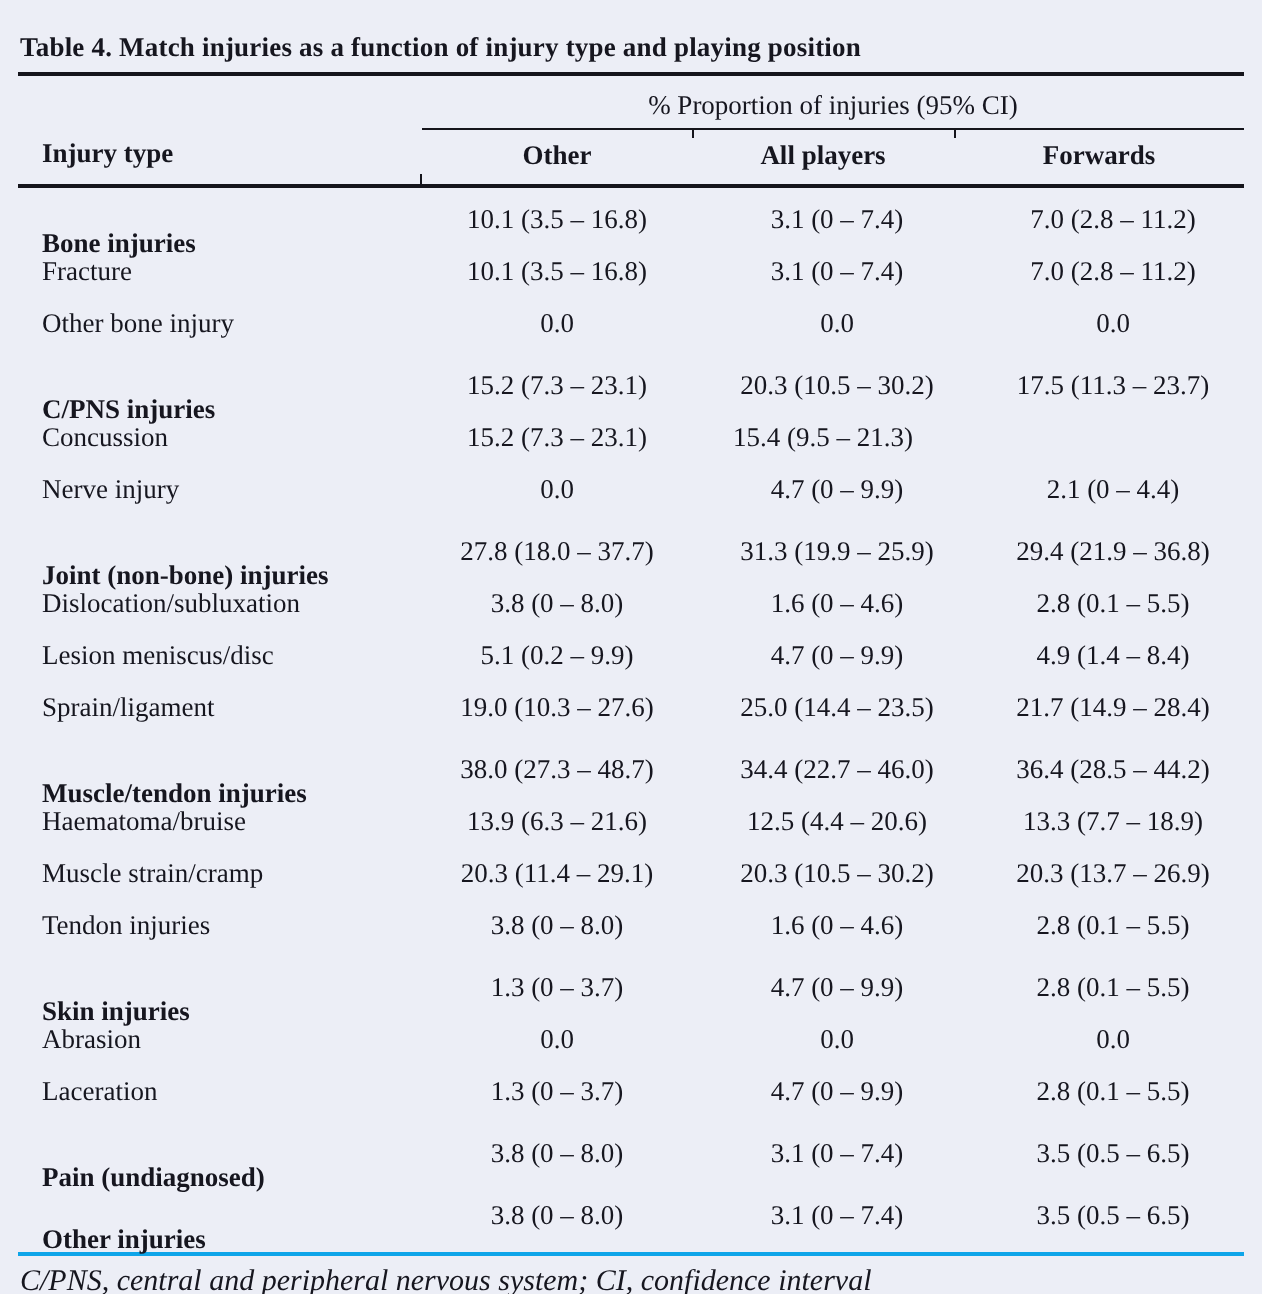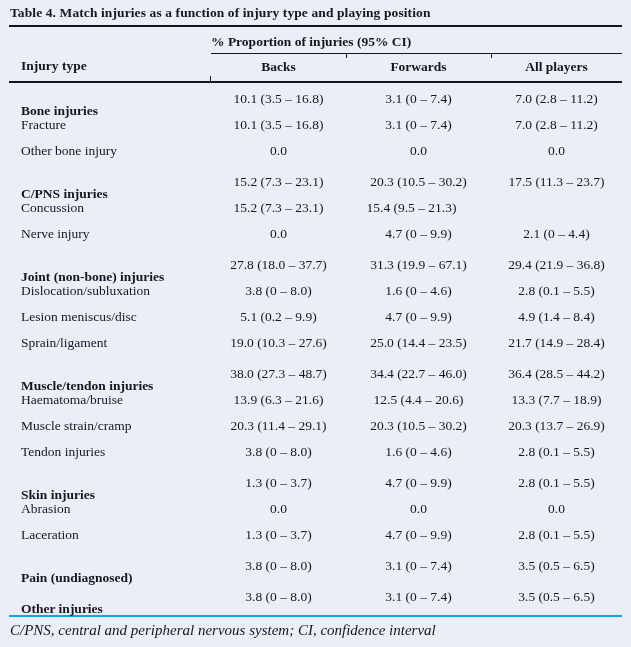--- a/index.html
+++ b/index.html
@@ -13,21 +13,21 @@
   .page{
     box-sizing:border-box;
     width:631px;height:647px;
     padding:0 9px;
     overflow:hidden;
   }
   
   .title{
     font-weight:bold;
     font-size:13.5px;
-    padding:5px 1px 4px 1px;
+    padding:16px 1px 4px 1px;
     border-bottom:2px solid #15151c;
     letter-spacing:0.1px;
   }
   
   .header{
     display:flex;
     border-bottom:2px solid #15151c;
   }
   .header-left{
     width:202px;
@@ -42,22 +42,22 @@
   }
   .header-left::after{
     content:"";
     position:absolute;
     right:0;bottom:0;
     width:1px;height:5px;
     background:#15151c;
   }
   .header-right{width:411px;}
   .span-row{
-    text-align:left;
-    font-weight:bold;
+    text-align:center;
+    font-weight:normal;
     font-size:13.5px;
     padding:7px 0 3px 0;
     border-bottom:1.5px solid #15151c;
   }
   .colh-row{display:flex;}
   .colh{
     box-sizing:border-box;
     text-align:center;
     font-weight:bold;
     font-size:13.5px;
@@ -112,23 +112,23 @@
 
 <div class="page">
 
   <div class="title">Table 4. Match injuries as a function of injury type and playing position</div>
 
   <div class="header">
     <div class="header-left">Injury type</div>
     <div class="header-right">
       <div class="span-row">% Proportion of injuries (95% CI)</div>
       <div class="colh-row">
-        <div class="colh c1">Backs</div>
+        <div class="colh c1">Other</div>
+        <div class="colh c3">All players</div>
         <div class="colh c2">Forwards</div>
-        <div class="colh c3">All players</div>
       </div>
     </div>
   </div>
 
   <div class="tbody">
       <div class="row bold">
       <div class="row-label">Bone injuries</div>
       <div class="val v1">10.1 (3.5 – 16.8)</div>
       <div class="val v2">3.1 (0 – 7.4)</div>
       <div class="val v3">7.0 (2.8 – 11.2)</div>
@@ -158,21 +158,21 @@
     </div>
       <div class="row">
       <div class="row-label">Nerve injury</div>
       <div class="val v1">0.0</div>
       <div class="val v2">4.7 (0 – 9.9)</div>
       <div class="val v3">2.1 (0 – 4.4)</div>
     </div>
       <div class="row bold group-start">
       <div class="row-label">Joint (non-bone) injuries</div>
       <div class="val v1">27.8 (18.0 – 37.7)</div>
-      <div class="val v2">31.3 (19.9 – 67.1)</div>
+      <div class="val v2">31.3 (19.9 – 25.9)</div>
       <div class="val v3">29.4 (21.9 – 36.8)</div>
     </div>
       <div class="row">
       <div class="row-label">Dislocation/subluxation</div>
       <div class="val v1">3.8 (0 – 8.0)</div>
       <div class="val v2">1.6 (0 – 4.6)</div>
       <div class="val v3">2.8 (0.1 – 5.5)</div>
     </div>
       <div class="row">
       <div class="row-label">Lesion meniscus/disc</div>

